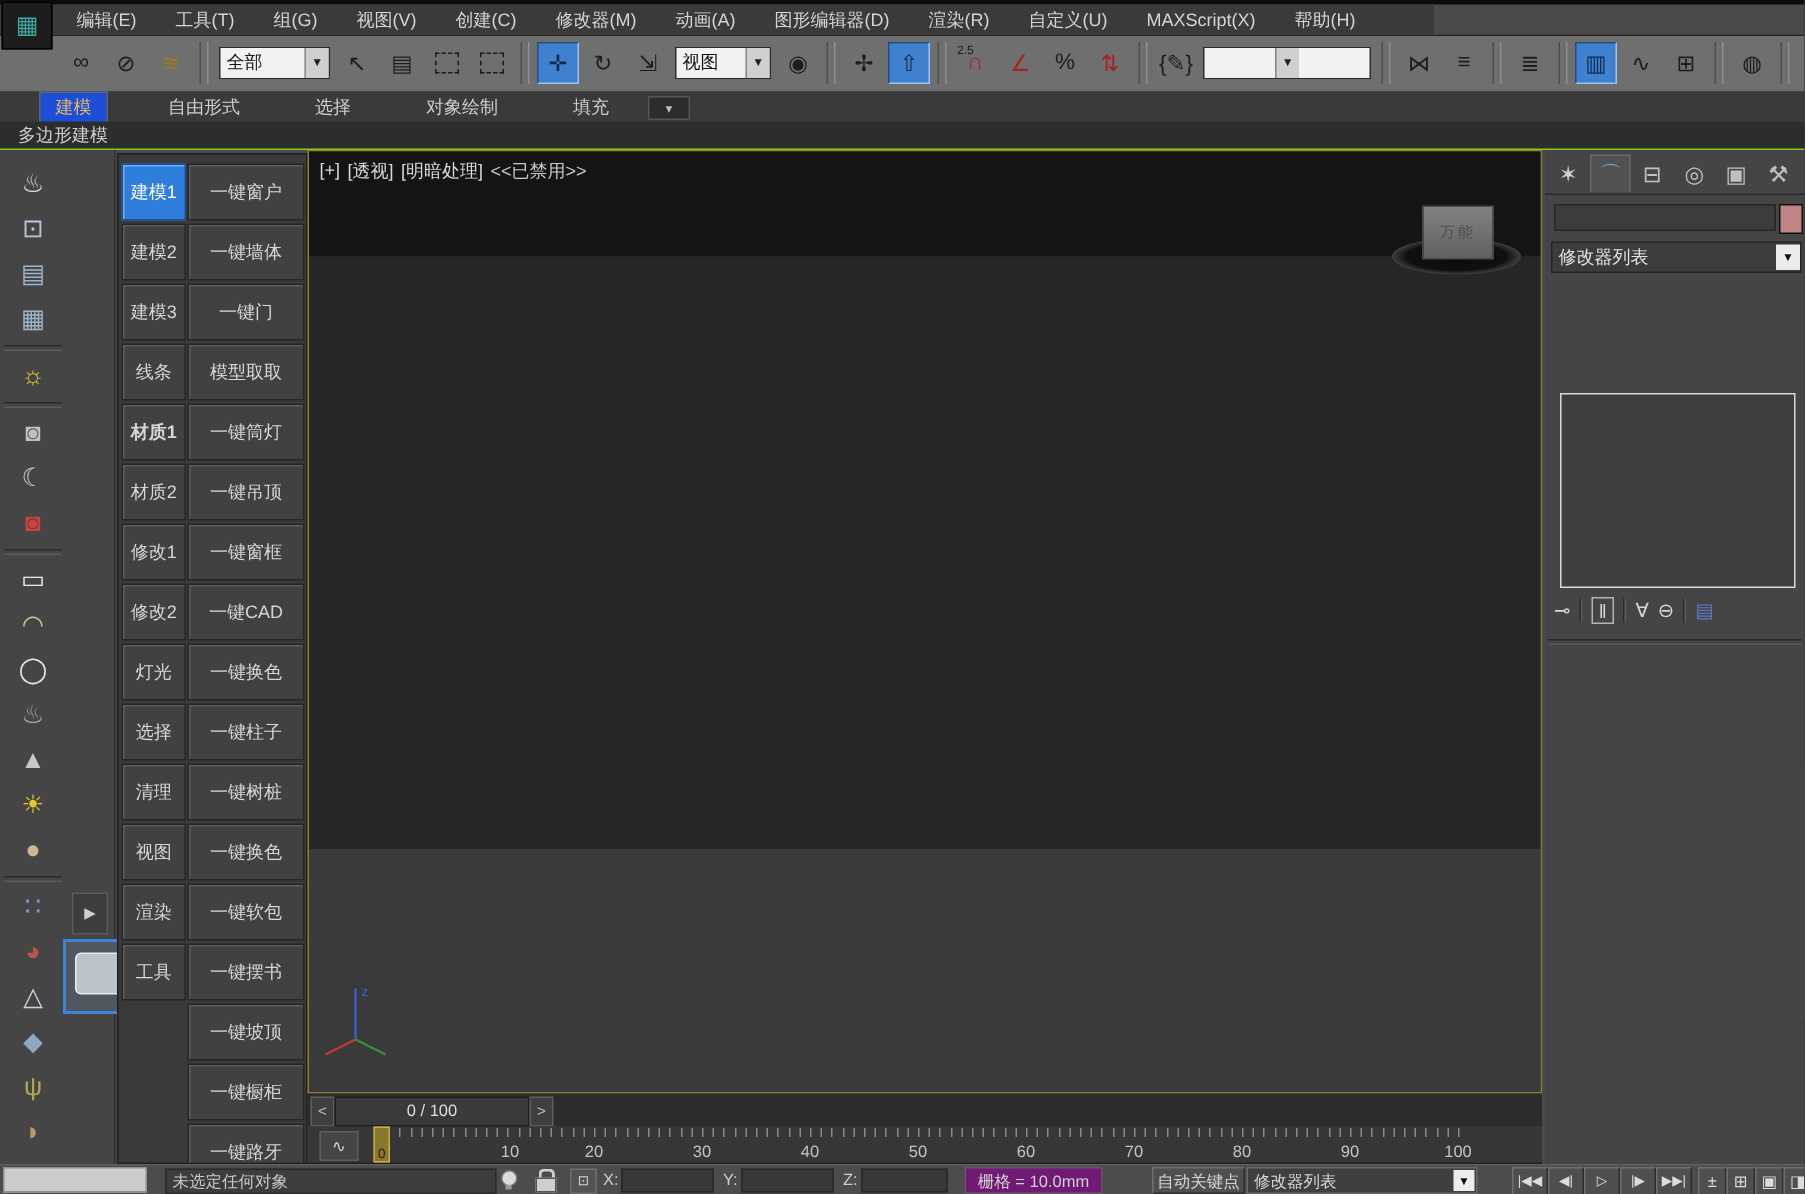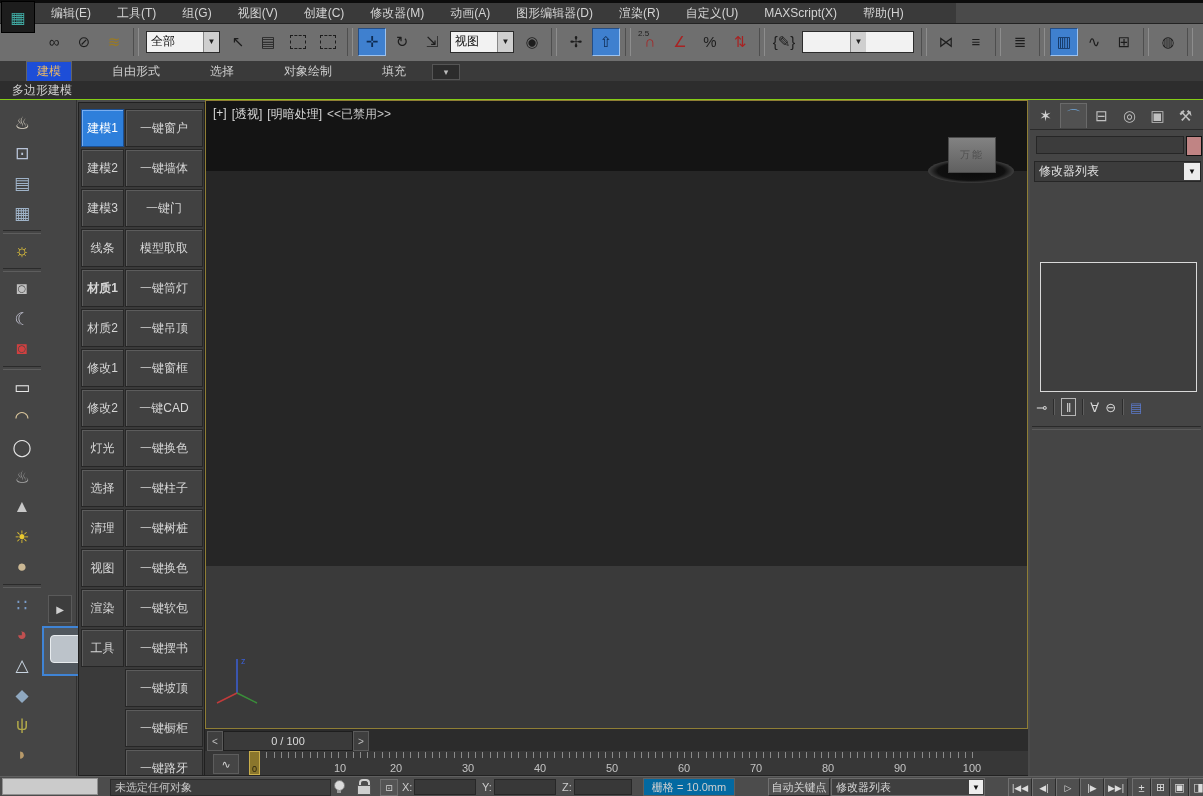--- a/index.html
+++ b/index.html
@@ -84,21 +84,21 @@
   #listener{left:2px;top:1px;width:96px;height:17px;background:#cbcbcb;border:1px solid #909090;box-sizing:border-box;}
   #prompt{left:110px;top:2px;width:215px;height:15px;background:#3d3d3d;border:1px solid #2a2a2a;
           color:#c8c8c8;font-size:11px;display:flex;align-items:center;padding-left:4px;}
   .sb-label{font-size:11px;color:#cdcdcd;position:absolute;top:4px;}
   .sb-field{position:absolute;top:2px;height:14px;background:#383838;border:1px solid #272727;}
   #bulb{left:334px;top:3px;width:9px;height:9px;border-radius:50%;background:#dcdcdc;border:1px solid #777;}
   #bulb:after{content:"";position:absolute;left:2px;top:9px;width:4px;height:3px;background:#9a9a9a;}
   #lock-sh{left:359px;top:2px;width:7px;height:5px;border:2px solid #cfcfcf;border-bottom:none;border-radius:4px 4px 0 0;}
   #lock-bd{left:357px;top:8px;width:12px;height:8px;background:#cfcfcf;border:1px solid #555;}
   #absbtn{left:380px;top:2px;width:16px;height:15px;background:#545454;border:1px solid #6e6e6e;color:#d8d8d8;font-size:9px;}
-  #gridbox{left:643px;top:1px;width:90px;height:16px;background:#0369a1;border:1px solid #5f5f5f;
+  #gridbox{left:643px;top:1px;width:90px;height:16px;background:#701a75;border:1px solid #5f5f5f;
            color:#cfcfcf;font-size:11px;display:flex;align-items:center;justify-content:center;text-align:right;}
   #autokey{left:768px;top:1px;width:60px;height:16px;background:#4f4f4f;border:1px solid;border-color:#707070 #2c2c2c #2c2c2c #707070;
            color:#d6d6d6;font-size:11px;display:flex;align-items:center;justify-content:center;}
   #selset{left:831px;top:1px;width:152px;height:16px;background:#3f3f3f;border:1px solid #6a6a6a;
           color:#d6d6d6;font-size:11px;display:flex;align-items:center;}
   #selset .val{flex:1;padding-left:4px;}
   #selset .arr{width:14px;height:14px;background:#ededed;color:#111;font-size:8px;display:flex;align-items:center;justify-content:center;margin-right:1px;}
   .pb-btn{position:absolute;top:1px;height:17px;background:#4f4f4f;border:1px solid;border-color:#707070 #2c2c2c #2c2c2c #707070;
           color:#dcdcdc;font-size:9px;display:flex;align-items:center;justify-content:center;}
 

